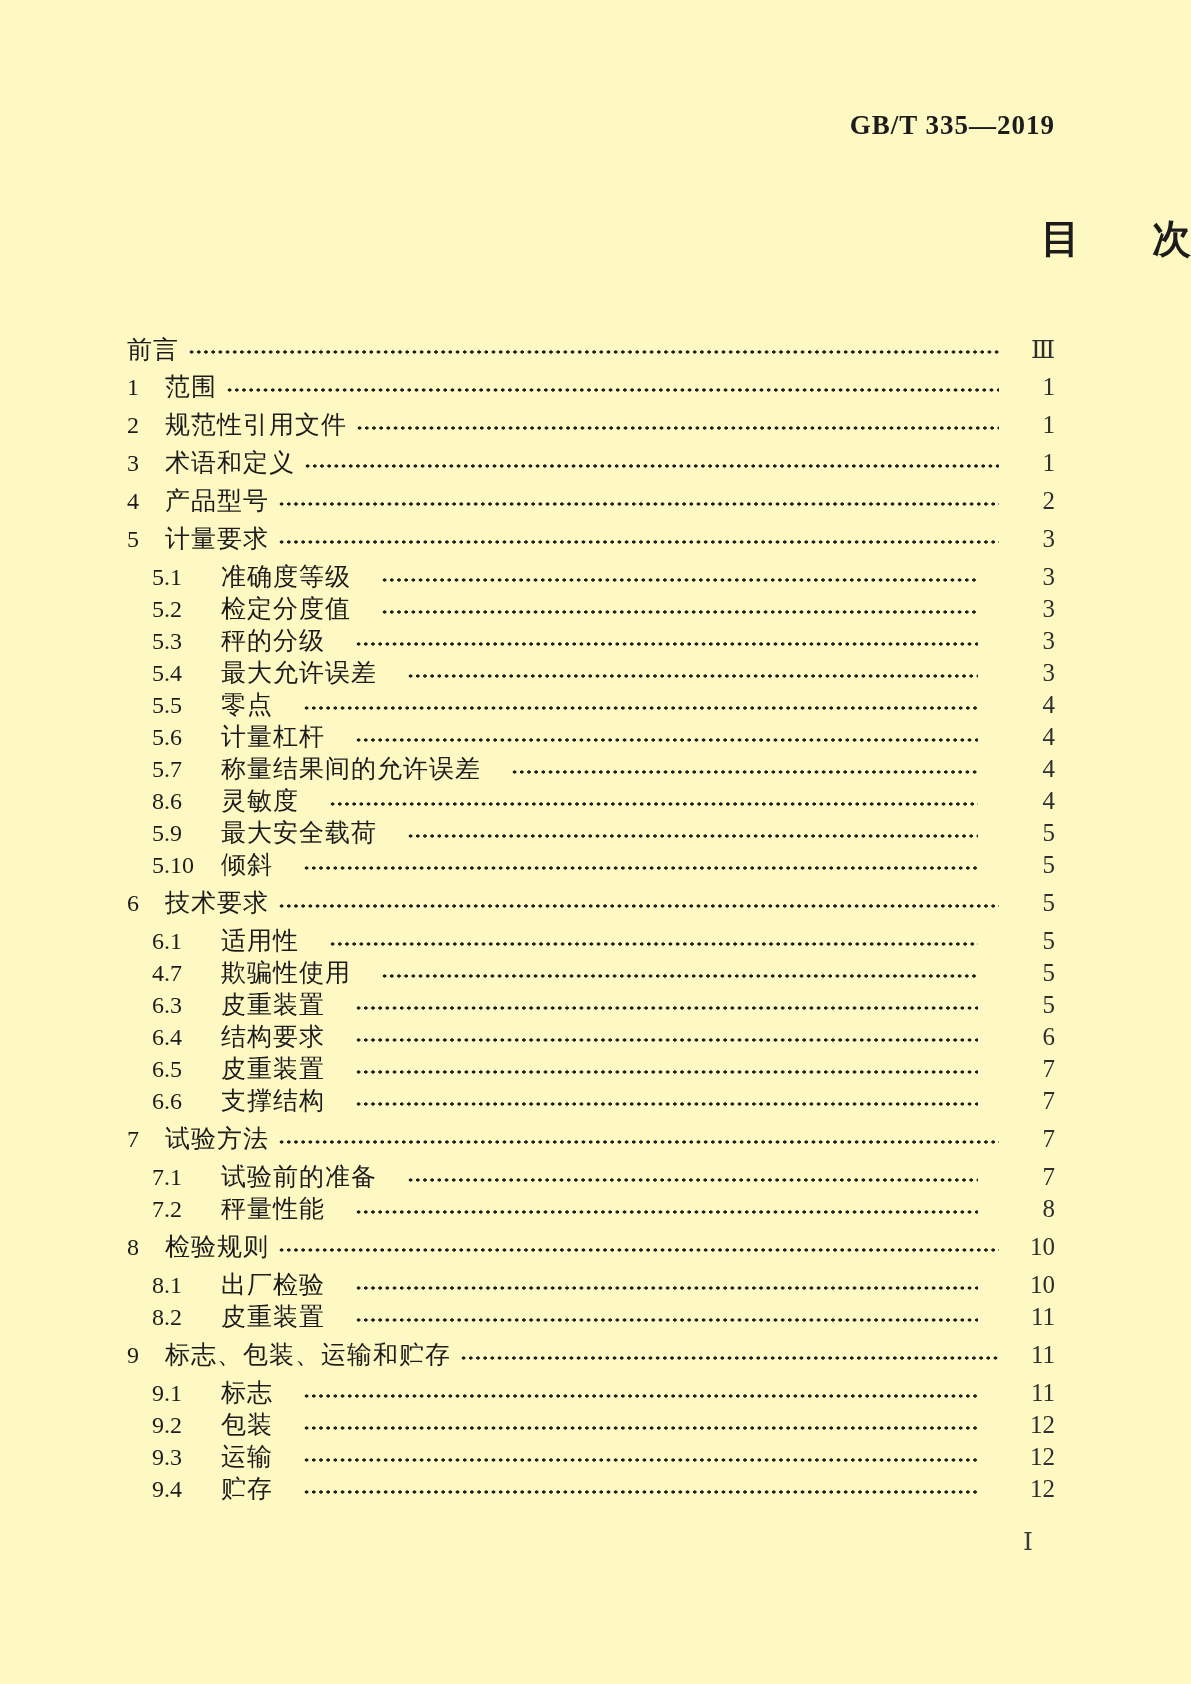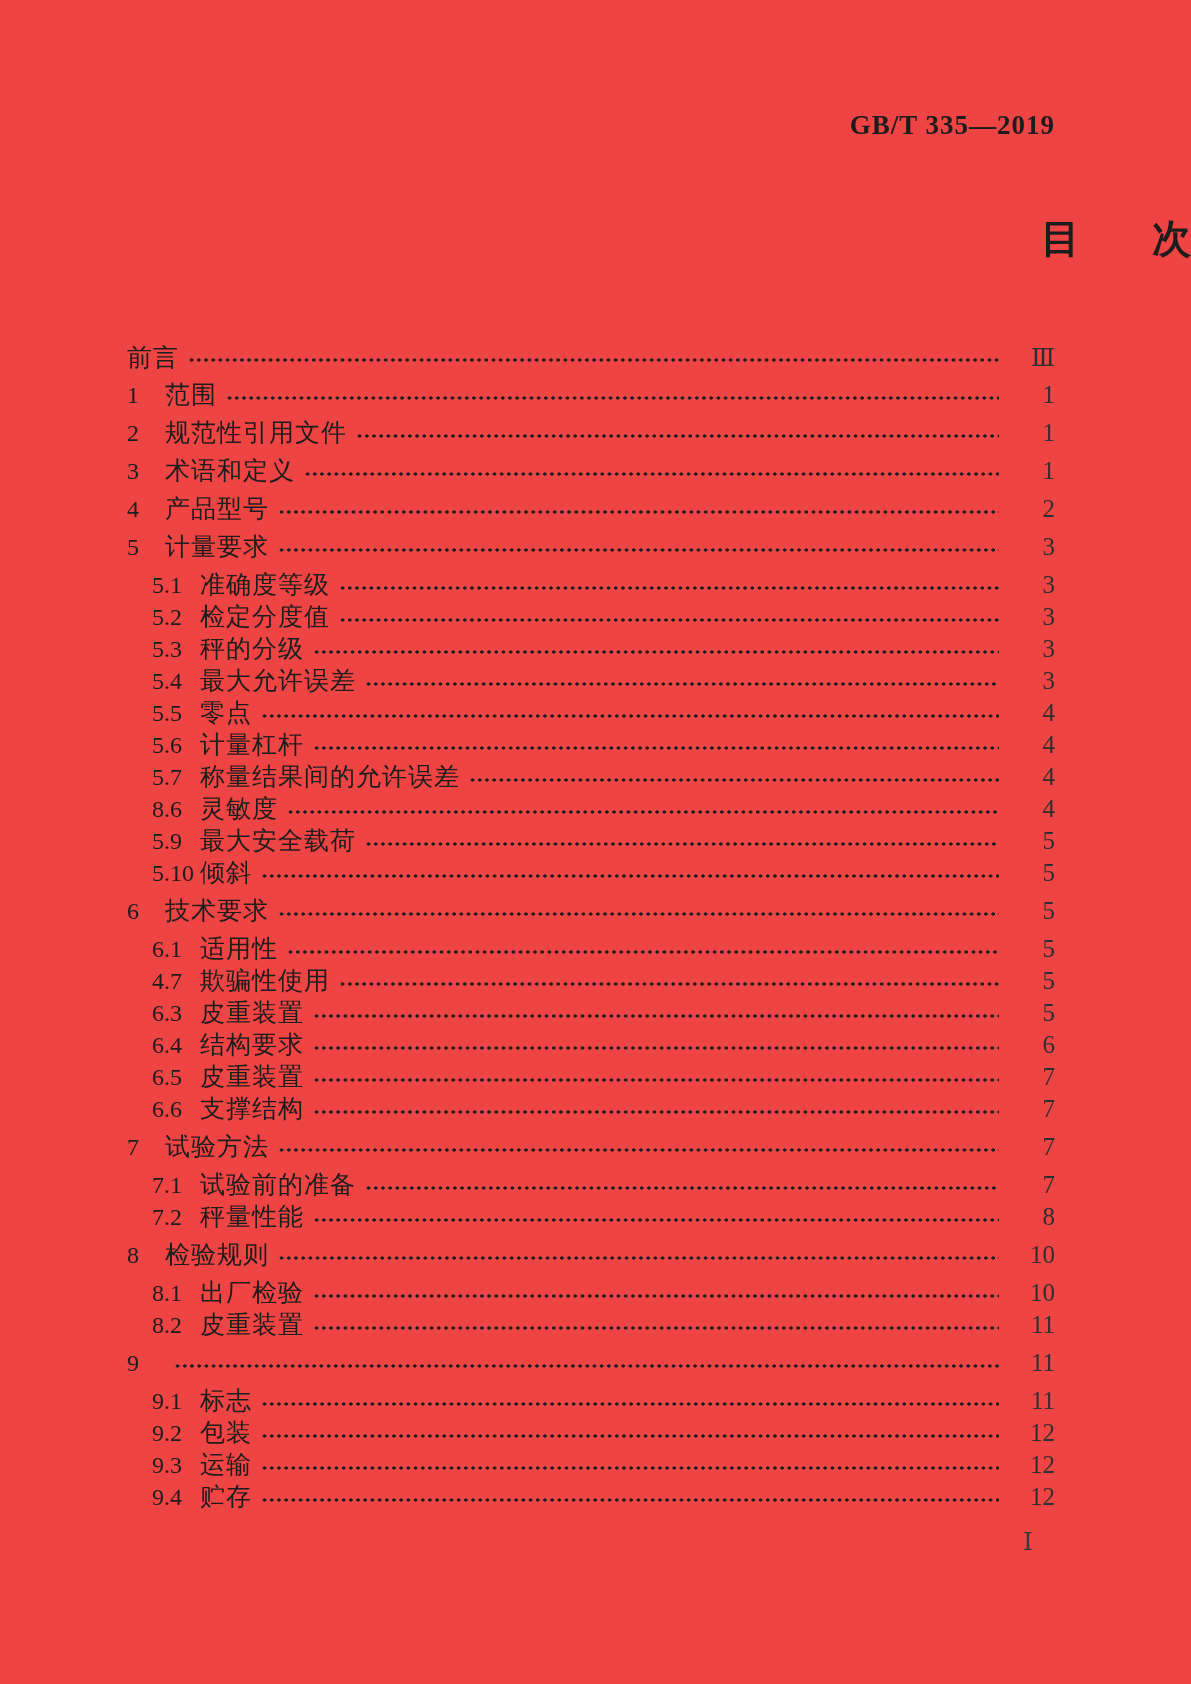--- a/index.html
+++ b/index.html
@@ -3,21 +3,21 @@
 <meta charset="utf-8">
 <style>
   html, body { margin: 0; padding: 0; }
   body { background: #9a9a9a; }
 
   .page {
     position: relative;
     width: 1191px;
     height: 1684px;
     margin: 0 auto;
-    background: #ef4444;
+    background: #fef9c3;
     font-family: "Liberation Serif", "DejaVu Serif", serif;
     color: #1c1c1c;
     overflow: hidden;
   }
 
   .std-number {
     position: absolute;
     top: 110px;
     right: 136px;
     font-size: 27px;
@@ -34,34 +34,34 @@
     text-align: right;
     font-size: 39px;
     font-weight: bold;
     font-family: "Liberation Sans", "DejaVu Sans", sans-serif;
     letter-spacing: 0;
   }
   .doc-title .char + .char { margin-left: 72px; }
 
   .toc {
     position: absolute;
-    top: 336px;
+    top: 328px;
     left: 127px;
     width: 928px;
   }
 
   .row {
     display: flex;
     align-items: baseline;
     line-height: 31px;
     font-size: 25px;
     white-space: nowrap;
   }
   .row.l0 { margin: 6px 0; }
-  .row.l1 { padding-left: 25px; }
+  .row.l1 { padding-left: 25px; gap: 21px; }
 
   .num {
     flex: 0 0 38px;
     font-size: 24px;
   }
   .row.l1 .num { flex: 0 0 48px; }
 
   .label { letter-spacing: 1px; }
 
   .leader {
@@ -270,20 +270,21 @@
     <span class="pg">10</span>
   </div>
       <div class="row l1">
     <span class="num">8.2</span>
     <span class="label">皮重装置</span>
     <span class="leader"></span>
     <span class="pg">11</span>
   </div>
       <div class="row l0">
     <span class="num">9</span>
+    <span class="label">标志、包装、运输和贮存</span>
     <span class="leader"></span>
     <span class="pg">11</span>
   </div>
       <div class="row l1">
     <span class="num">9.1</span>
     <span class="label">标志</span>
     <span class="leader"></span>
     <span class="pg">11</span>
   </div>
       <div class="row l1">

